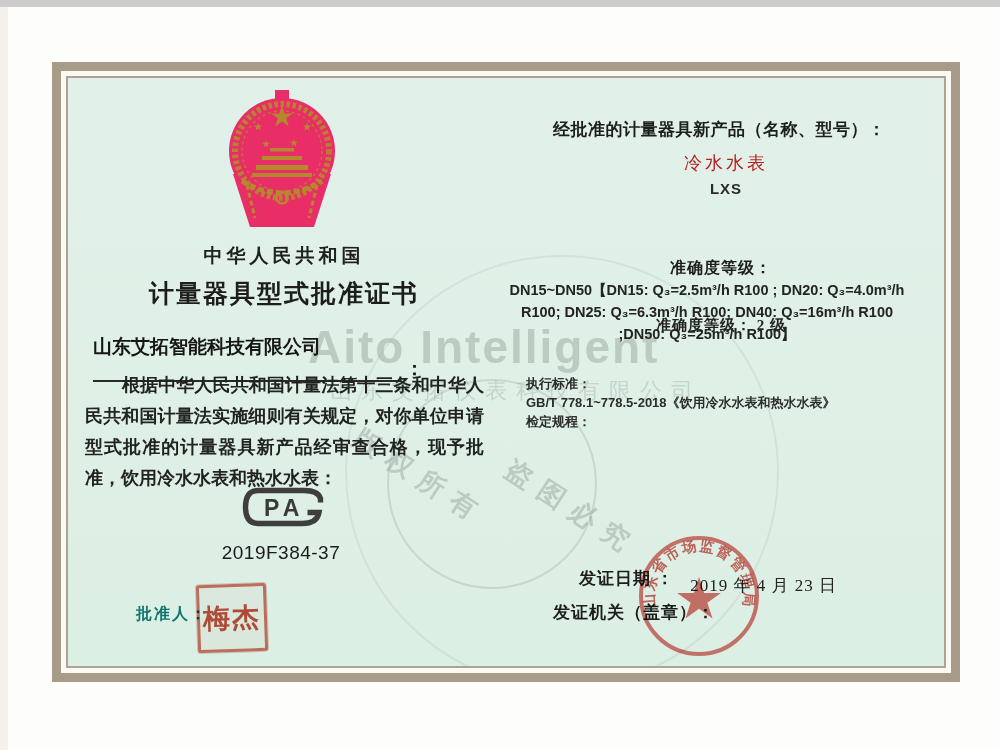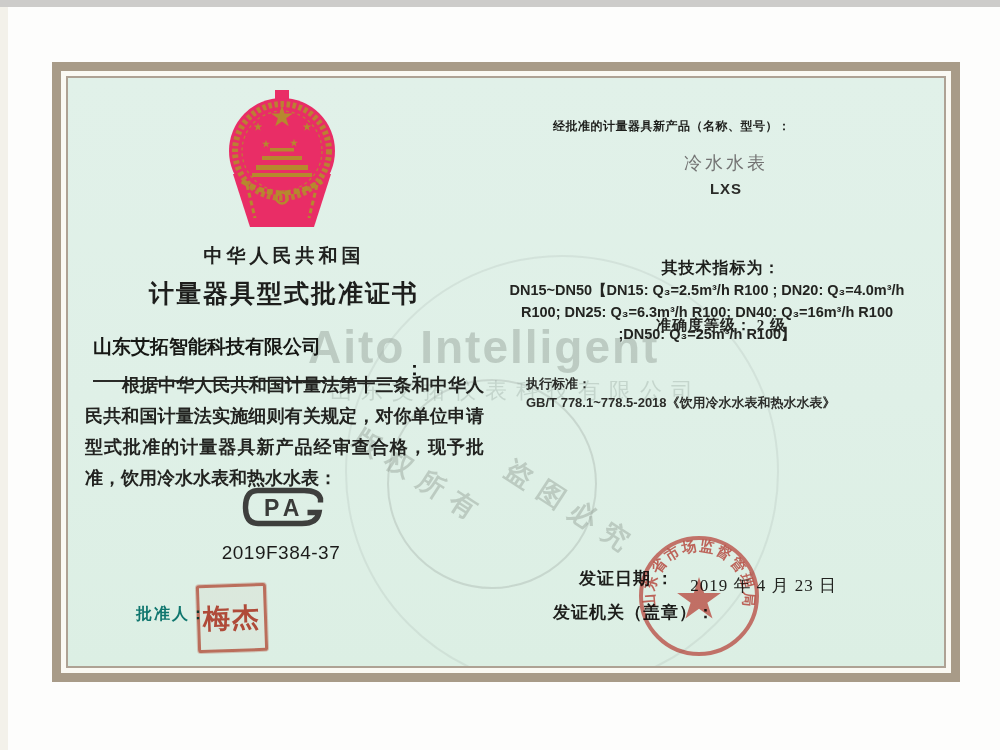--- a/index.html
+++ b/index.html
@@ -31,22 +31,22 @@
   .company-row{left:93px;top:334px;display:flex;align-items:flex-end;}
   .company-line{width:308px;border-bottom:2px solid #2a2b28;padding-bottom:20px;font-size:19px;font-weight:bold;color:#161714;white-space:nowrap;}
   .company-colon{font-size:19px;font-weight:bold;color:#161714;margin-left:4px;}
   .body-par{left:85px;top:370px;width:399px;font-size:18px;font-weight:600;line-height:31px;color:#222320;text-align:justify;text-indent:37px;}
   .cpa{left:241px;top:486px;}
   .approval-no{left:171px;top:542px;width:220px;text-align:center;font-size:19px;color:#1b1b1a;letter-spacing:0.5px;}
   .approver{left:136px;top:604px;font-size:16px;font-weight:bold;color:#0f766e;letter-spacing:2px;}
   .name-seal{left:197px;top:584px;width:64px;height:62px;border:3px solid rgba(201,66,46,0.72);border-radius:3px;box-shadow:0 0 0 1px rgba(201,66,46,0.25);display:flex;align-items:center;justify-content:center;font-size:27px;font-weight:bold;letter-spacing:2px;color:rgba(196,56,38,0.88);transform:rotate(-2deg);mix-blend-mode:multiply;background:rgba(225,110,90,0.05);}
 
   
-  .prod-header{left:553px;top:118px;font-size:12px;font-weight:bold;color:#1d1e1b;letter-spacing:0.5px;}
-  .prod-name{left:576px;top:151px;width:300px;text-align:center;font-size:18px;letter-spacing:3px;color:#737373;}
+  .prod-header{left:553px;top:118px;font-size:17px;font-weight:bold;color:#1d1e1b;letter-spacing:0.5px;}
+  .prod-name{left:576px;top:151px;width:300px;text-align:center;font-size:18px;letter-spacing:3px;color:#b91c1c;}
   .prod-model{left:576px;top:180px;width:300px;text-align:center;font-size:15px;font-weight:bold;color:#2a2b28;letter-spacing:1px;}
   .spec-header{left:571px;top:258px;width:300px;text-align:center;font-size:16px;font-weight:bold;color:#1d1e1b;letter-spacing:1px;}
   .spec-detail{left:496px;top:279px;width:422px;text-align:center;font-size:14.5px;font-weight:bold;line-height:22px;color:#232421;}
   .accuracy{left:571px;top:316px;width:300px;text-align:center;font-size:15px;font-weight:600;color:#232421;letter-spacing:1px;}
   .standards{left:526px;top:374px;font-size:13px;font-weight:bold;line-height:19px;color:#2c2d2a;}
   .date-row{left:579px;top:567px;display:flex;}
   .date-label{font-size:17px;font-weight:bold;color:#1d1e1b;letter-spacing:1px;}
   .date-value{font-size:17px;color:#222320;margin-left:16px;margin-top:7px;letter-spacing:1px;white-space:nowrap;}
   .org-label{left:553px;top:601px;font-size:17px;font-weight:bold;color:#1d1e1b;letter-spacing:1px;}
   .org-seal{left:636px;top:533px;mix-blend-mode:multiply;}
@@ -115,27 +115,28 @@
 
 <div class="abs approval-no sans">2019F384-37</div>
 
 <div class="abs approver serif">批准人：</div>
 <div class="abs name-seal serif">梅杰</div>
 
 <div class="abs prod-header serif">经批准的计量器具新产品（名称、型号）：</div>
 <div class="abs prod-name serif">冷水水表</div>
 <div class="abs prod-model sans">LXS</div>
 
-<div class="abs spec-header serif">其技术指标为：</div>
+<div class="abs spec-header serif">准确度等级：</div>
 <div class="abs spec-detail sans">DN15~DN50【DN15: Q₃=2.5m³/h R100 ; DN20: Q₃=4.0m³/h R100; DN25: Q₃=6.3m³/h R100; DN40: Q₃=16m³/h R100 ;DN50: Q₃=25m³/h R100】</div>
 <div class="abs accuracy serif">准确度等级： 2 级</div>
 
 <div class="abs standards sans">
   <div>执行标准：</div>
   <div>GB/T 778.1~778.5-2018《饮用冷水水表和热水水表》</div>
+  <div>检定规程：</div>
 </div>
 
 <div class="abs date-row">
   <div class="date-label serif">发证日期 ：</div>
   <div class="date-value serif">2019 年 4 月 23 日</div>
 </div>
 <div class="abs org-label serif">发证机关（盖章）：</div>
 
 <svg class="abs org-seal" width="126" height="126" viewBox="0 0 126 126">
   <defs>

